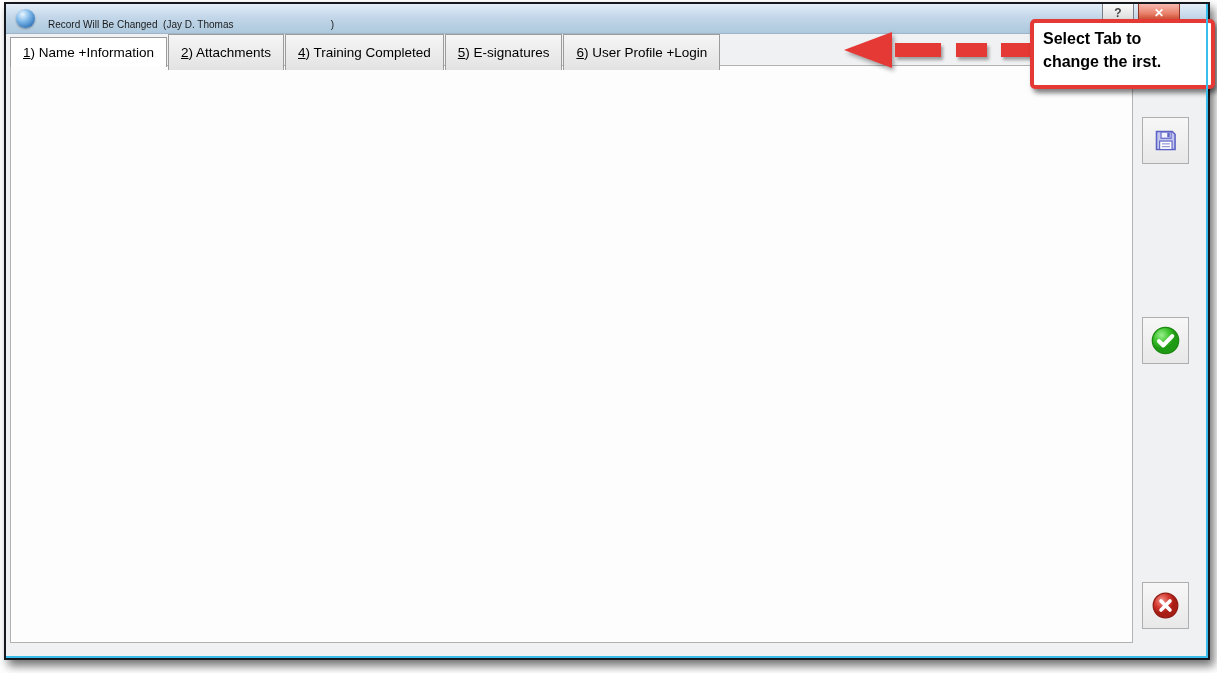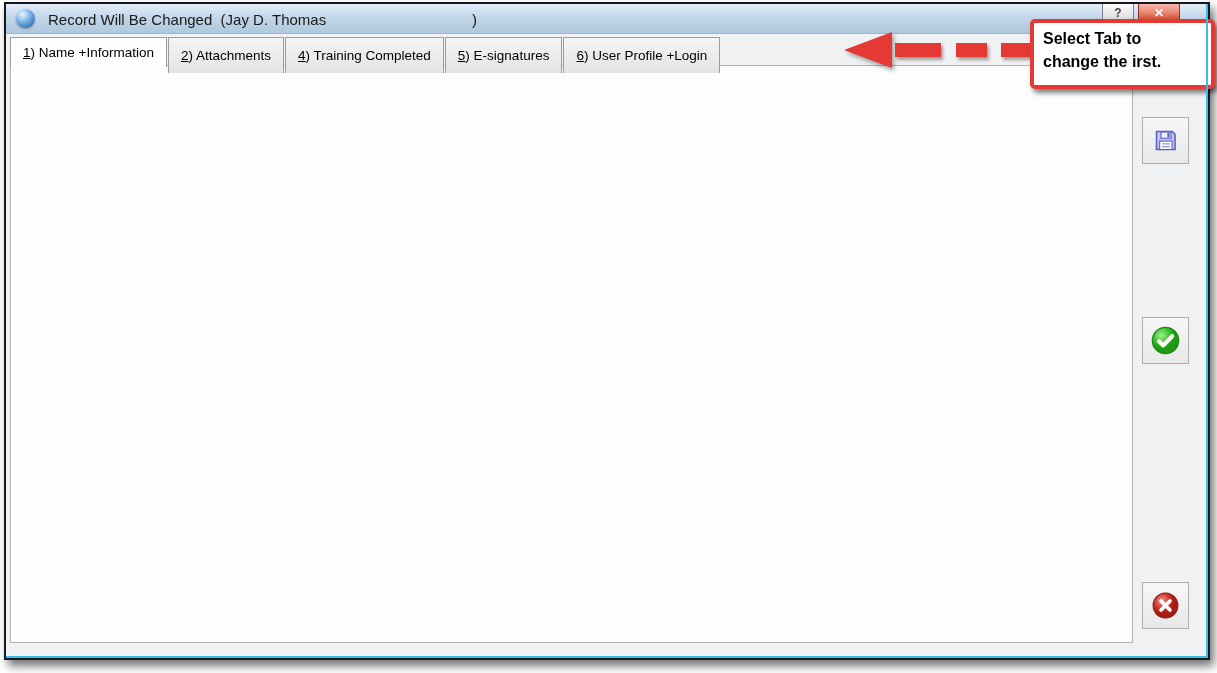--- a/index.html
+++ b/index.html
@@ -11,27 +11,27 @@
   }
   .window::after{ content:''; position:absolute; inset:0; border-right:2px solid #38bdec; border-bottom:2px solid #38bdec; pointer-events:none; z-index:50;}
   .titlebar {
     position:absolute; left:0; top:0; right:0; height:30px;
     background:linear-gradient(#e3eef8, #c3d7e9 45%, #adc8dd);
     border-bottom:1px solid #9fb6ca;
   }
   .win-icon { position:absolute; left:10px; top:5px; width:19px; height:19px; border-radius:50%;
     background:radial-gradient(circle at 35% 28%, #e8f6ff, #7db7e8 40%, #2f72b8 80%, #1d4f8c);
     box-shadow:0 1px 2px rgba(0,0,0,.35); }
-  .title-text { position:absolute; left:42px; top:7px; font-size:15px; color:#1a1a1a; white-space:pre; }
+  .title-text { position:absolute; left:42px; top:15px; font-size:10px; color:#1a1a1a; white-space:pre; }
   .tb-btn { position:absolute; top:0; height:21px; border:1px solid #7d7d85; border-top:none;
     border-radius:0 0 4px 4px; font-size:12px; font-weight:bold; text-align:center; line-height:19px; z-index:1;}
   .help-btn { left:1096px; width:32px; background:linear-gradient(#fbfbfb,#e9e9e9 45%,#d2d2d2); color:#444; }
   .close-btn { left:1132px; width:42px; height:24px; background:linear-gradient(#f6b8ae,#e9836d 40%,#d55a41 60%,#c44b33); border-color:#8e3526; color:#fff; }
 
-  .tabstrip { position:absolute; left:4px; top:33px; height:29px; display:flex; align-items:flex-start; z-index:3;}
+  .tabstrip { position:absolute; left:4px; top:33px; height:29px; display:flex; align-items:center; z-index:3;}
   .tab { height:36px; padding:0 12px; display:flex; align-items:center; font-size:13.5px; color:#000;
     background:linear-gradient(#f5f5f5,#e3e3e3); border:1px solid #9c9c9c; border-bottom:none; margin-right:1px; cursor:default;}
   .tab.active { height:30px; background:#ffffff; position:relative; z-index:4; }
   u { text-decoration:underline; }
 
   .panel { position:absolute; left:4px; top:61px; width:1123px; height:578px; background:#fdfdfd;
     border:1px solid #b2b2b2; z-index:2;}
 
   .lbl { position:absolute; font-size:13.5px; color:#000; white-space:nowrap; }
   .inp { position:absolute; height:26px; border:1px solid #767676; background:#fff; font-family:"Liberation Sans",sans-serif;

